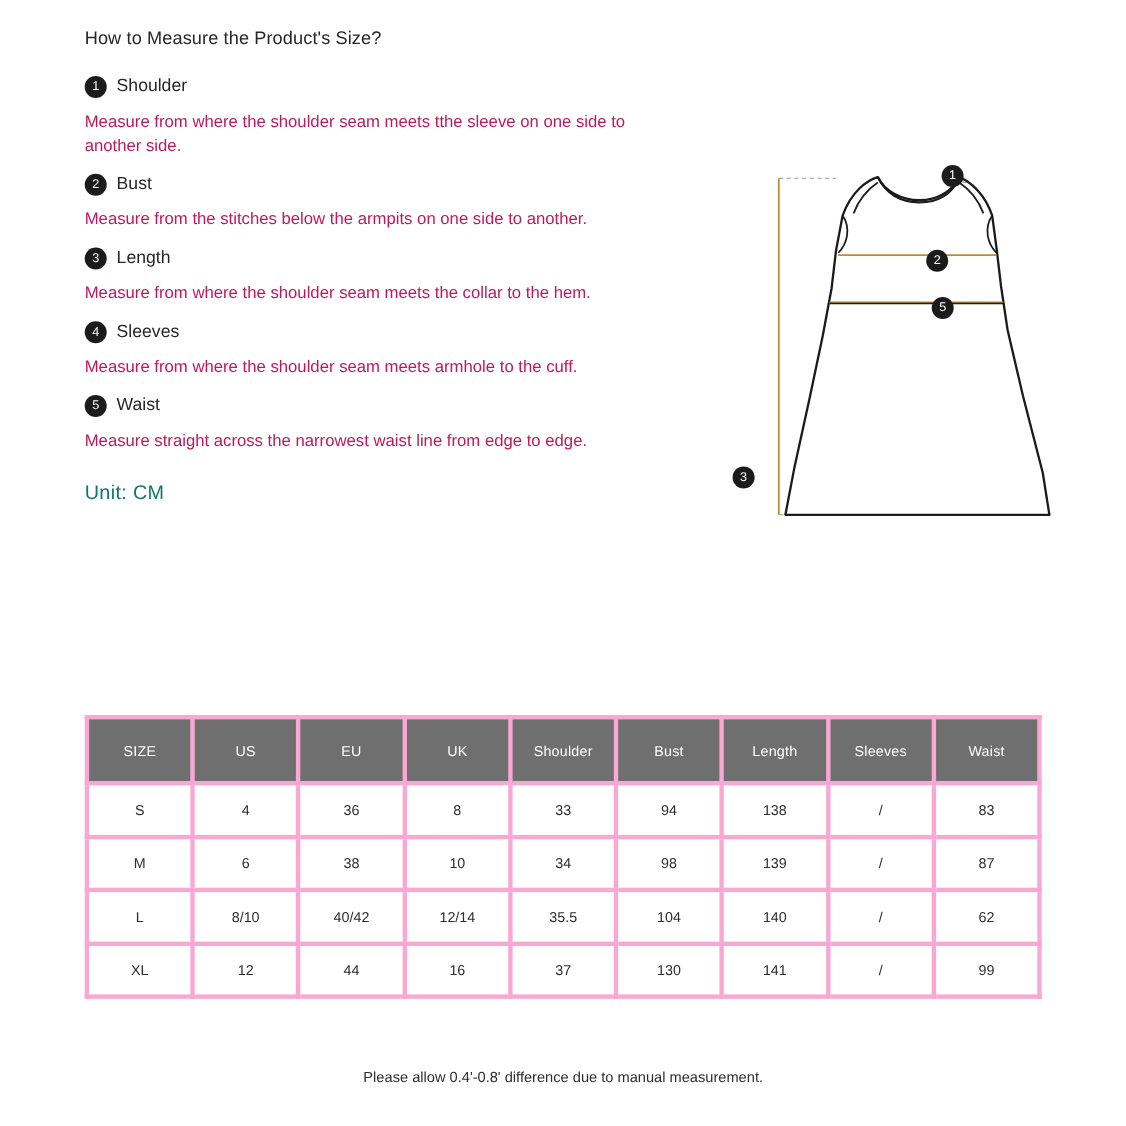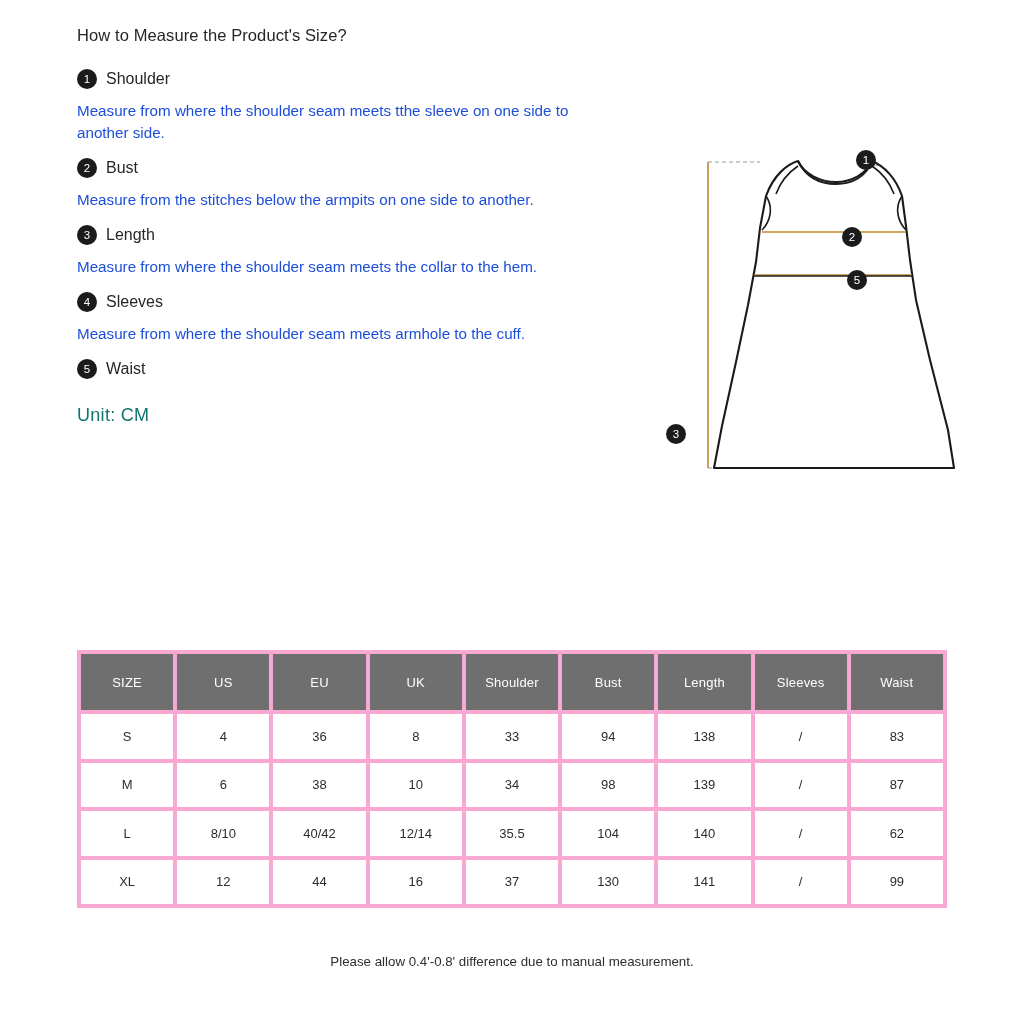--- a/index.html
+++ b/index.html
@@ -47,21 +47,21 @@
     flex: 0 0 auto;
     font-family: "Liberation Sans", sans-serif;
   }
   .measure-title {
     font-size: 16px;
     color: #262626;
   }
   .measure-desc {
     font-size: 15.2px;
     line-height: 1.45;
-    color: #1d4ed8;
+    color: #be185d;
     max-width: 545px;
   }
   .unit-line {
     margin-top: 26px;
     font-size: 18px;
     color: #0f766e;
     letter-spacing: 0.3px;
   }
 
   
@@ -112,21 +112,21 @@
     letter-spacing: 0.2px;
   }
   tbody td {
     height: 48.5px;
     font-size: 13px;
     color: #2d2d2d;
     background: #ffffff;
   }
   .footnote {
     position: absolute;
-    left: 0; top: 304px;
+    left: 0; top: 322px;
     width: 870px;
     text-align: center;
     font-size: 13.3px;
     color: #2d2d2d;
   }
 </style>
 </head>
 <body>
 
 <div id="page">
@@ -164,20 +164,21 @@
         <div class="measure-title">Sleeves</div>
       </div>
       <div class="measure-desc">Measure from where the shoulder seam meets armhole to the cuff.</div>
     </div>
 
     <div class="measure-block">
       <div class="measure-head">
         <div class="badge">5</div>
         <div class="measure-title">Waist</div>
       </div>
+      <div class="measure-desc">Measure straight across the narrowest waist line from edge to edge.</div>
     </div>
 
     <div class="unit-line">Unit:  CM</div>
   </div>
 
   <div class="illus">
     <svg width="340" height="370" viewBox="0 0 340 370">
 
       <line x1="60" y1="32" x2="60" y2="338" stroke="#c08a2e" stroke-width="1.6"></line>
       <line x1="60" y1="32" x2="112" y2="32" stroke="#9a9a9a" stroke-width="1" stroke-dasharray="4,3"></line>

